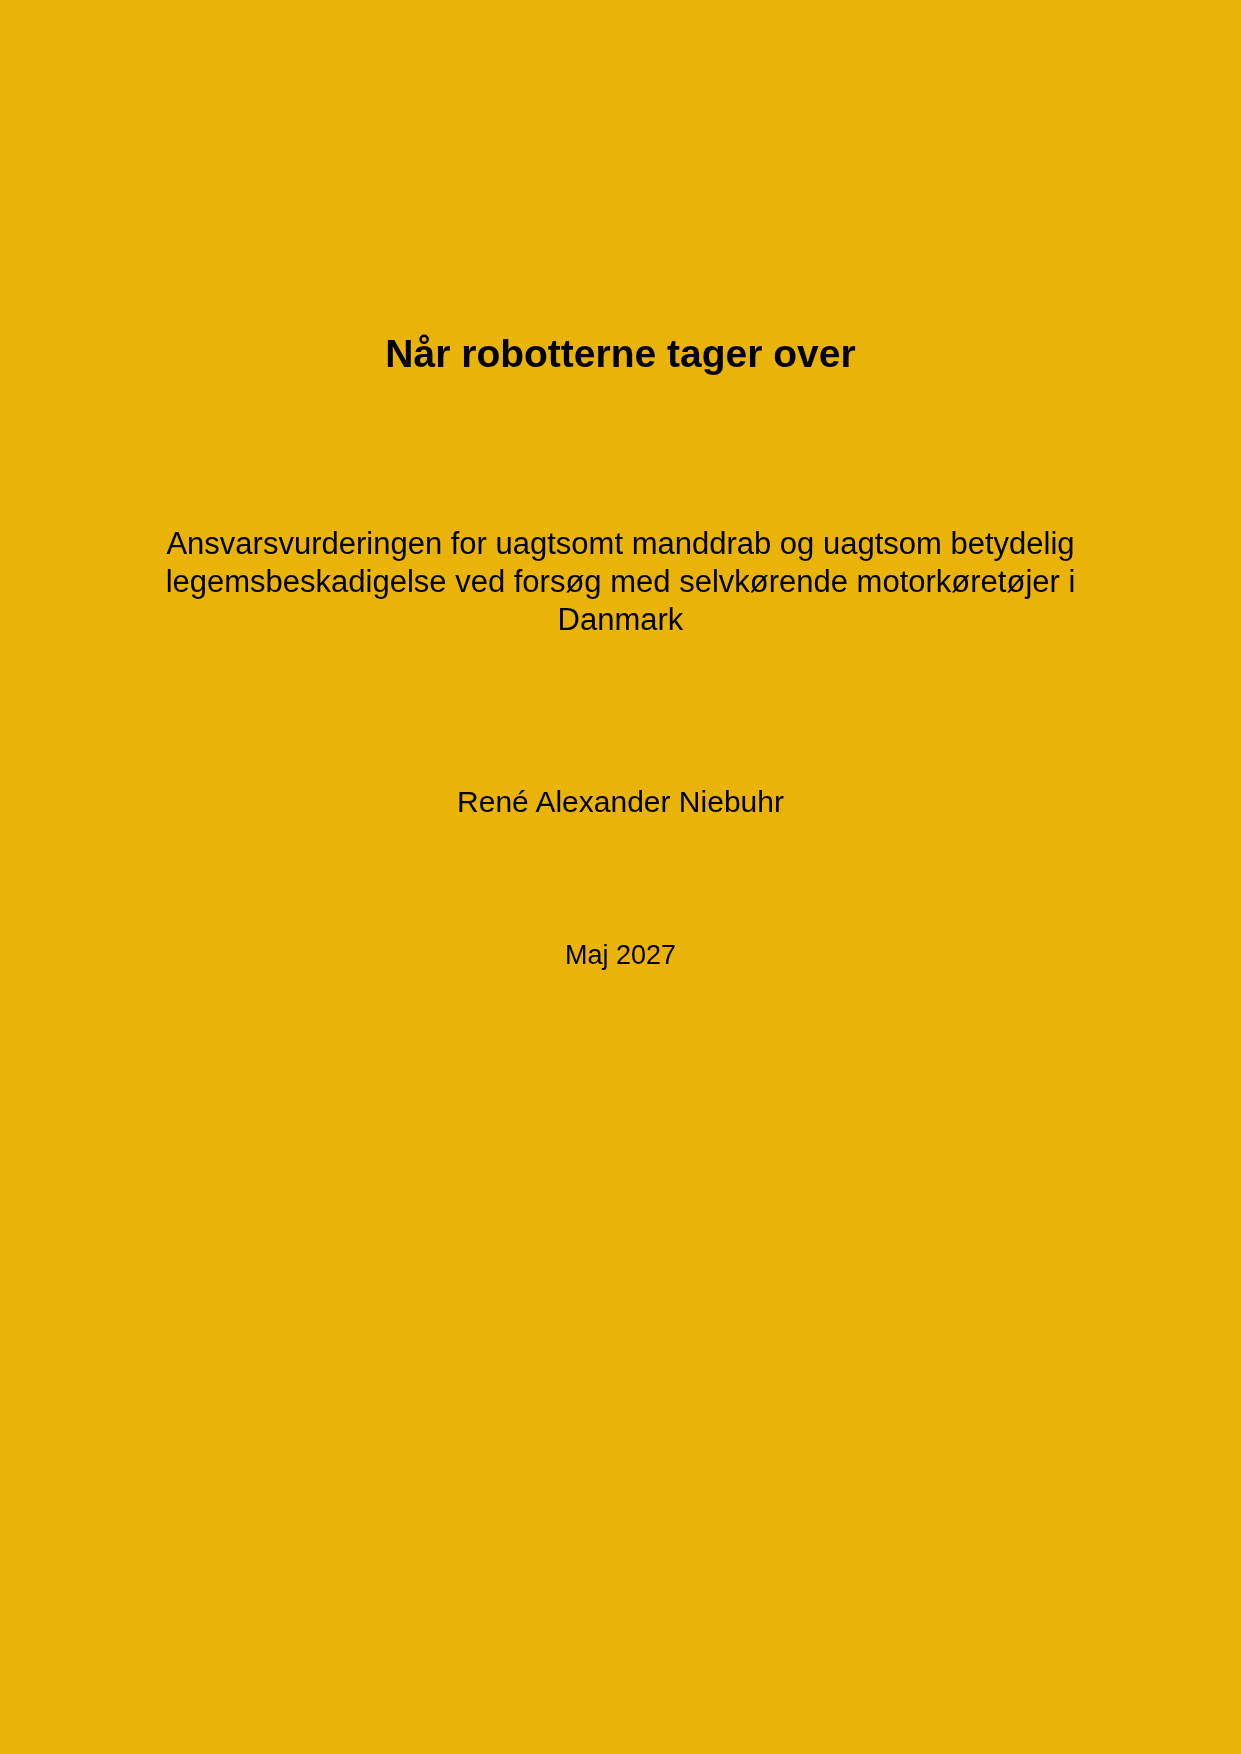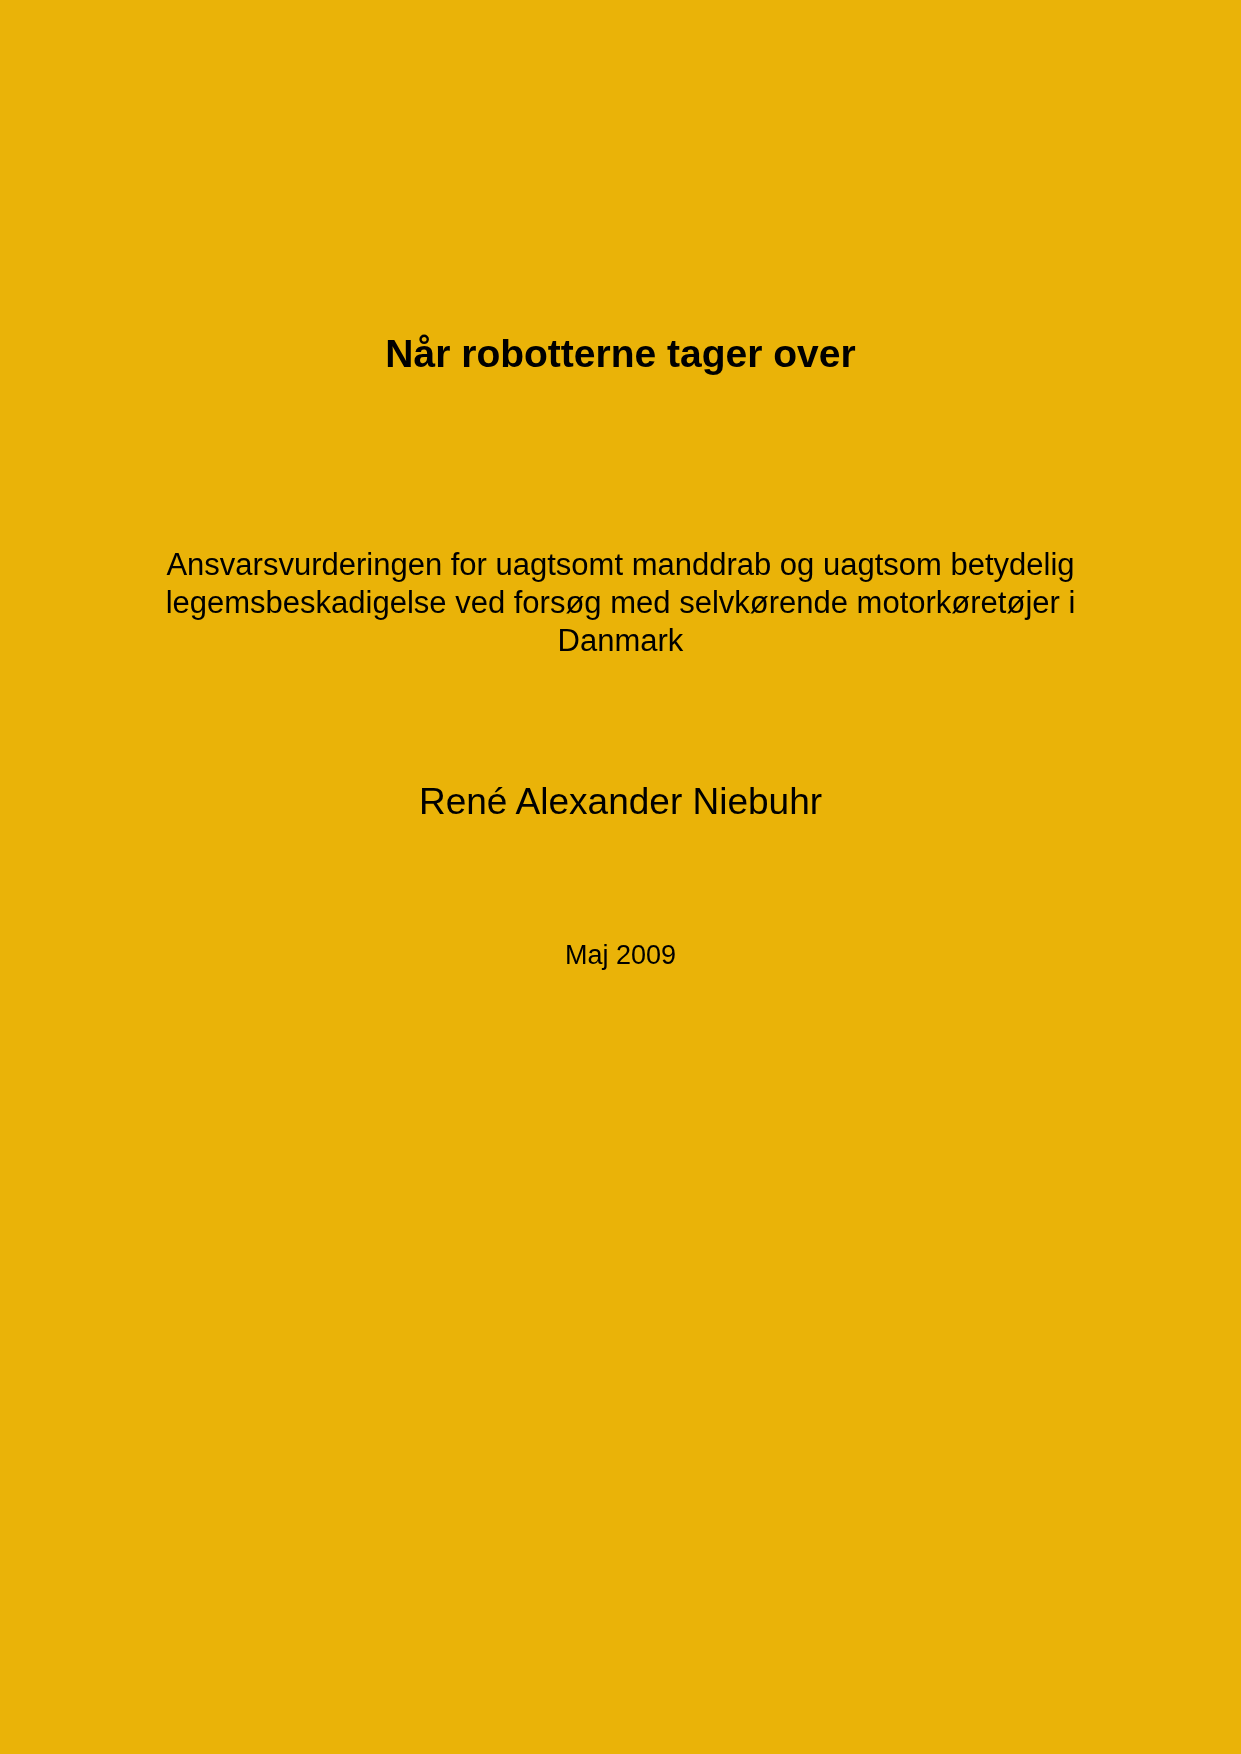--- a/index.html
+++ b/index.html
@@ -28,38 +28,38 @@
       width: 1241px;
       text-align: center;
     }
     .title {
       top: 330px;
       font-size: 39px;
       font-weight: bold;
       line-height: 48px;
     }
     .subtitle {
-      top: 546px;
+      top: 525px;
       left: 100px;
       width: 1041px;
       font-size: 31px;
       line-height: 38px;
     }
     .author {
       top: 783px;
-      font-size: 37px;
+      font-size: 30px;
       line-height: 38px;
     }
     .date {
       top: 938px;
       font-size: 27px;
       line-height: 34px;
     }
   </style>
 </head>
 <body>
 
 <div class="page">
   <div class="centered title">Når robotterne tager over</div>
   <div class="centered subtitle">Ansvarsvurderingen for uagtsomt manddrab og uagtsom betydelig legemsbeskadigelse ved forsøg med selvkørende motorkøretøjer i Danmark</div>
   <div class="centered author">René Alexander Niebuhr</div>
-  <div class="centered date">Maj 2009</div>
+  <div class="centered date">Maj 2027</div>
 </div>
 
 </body></html>

